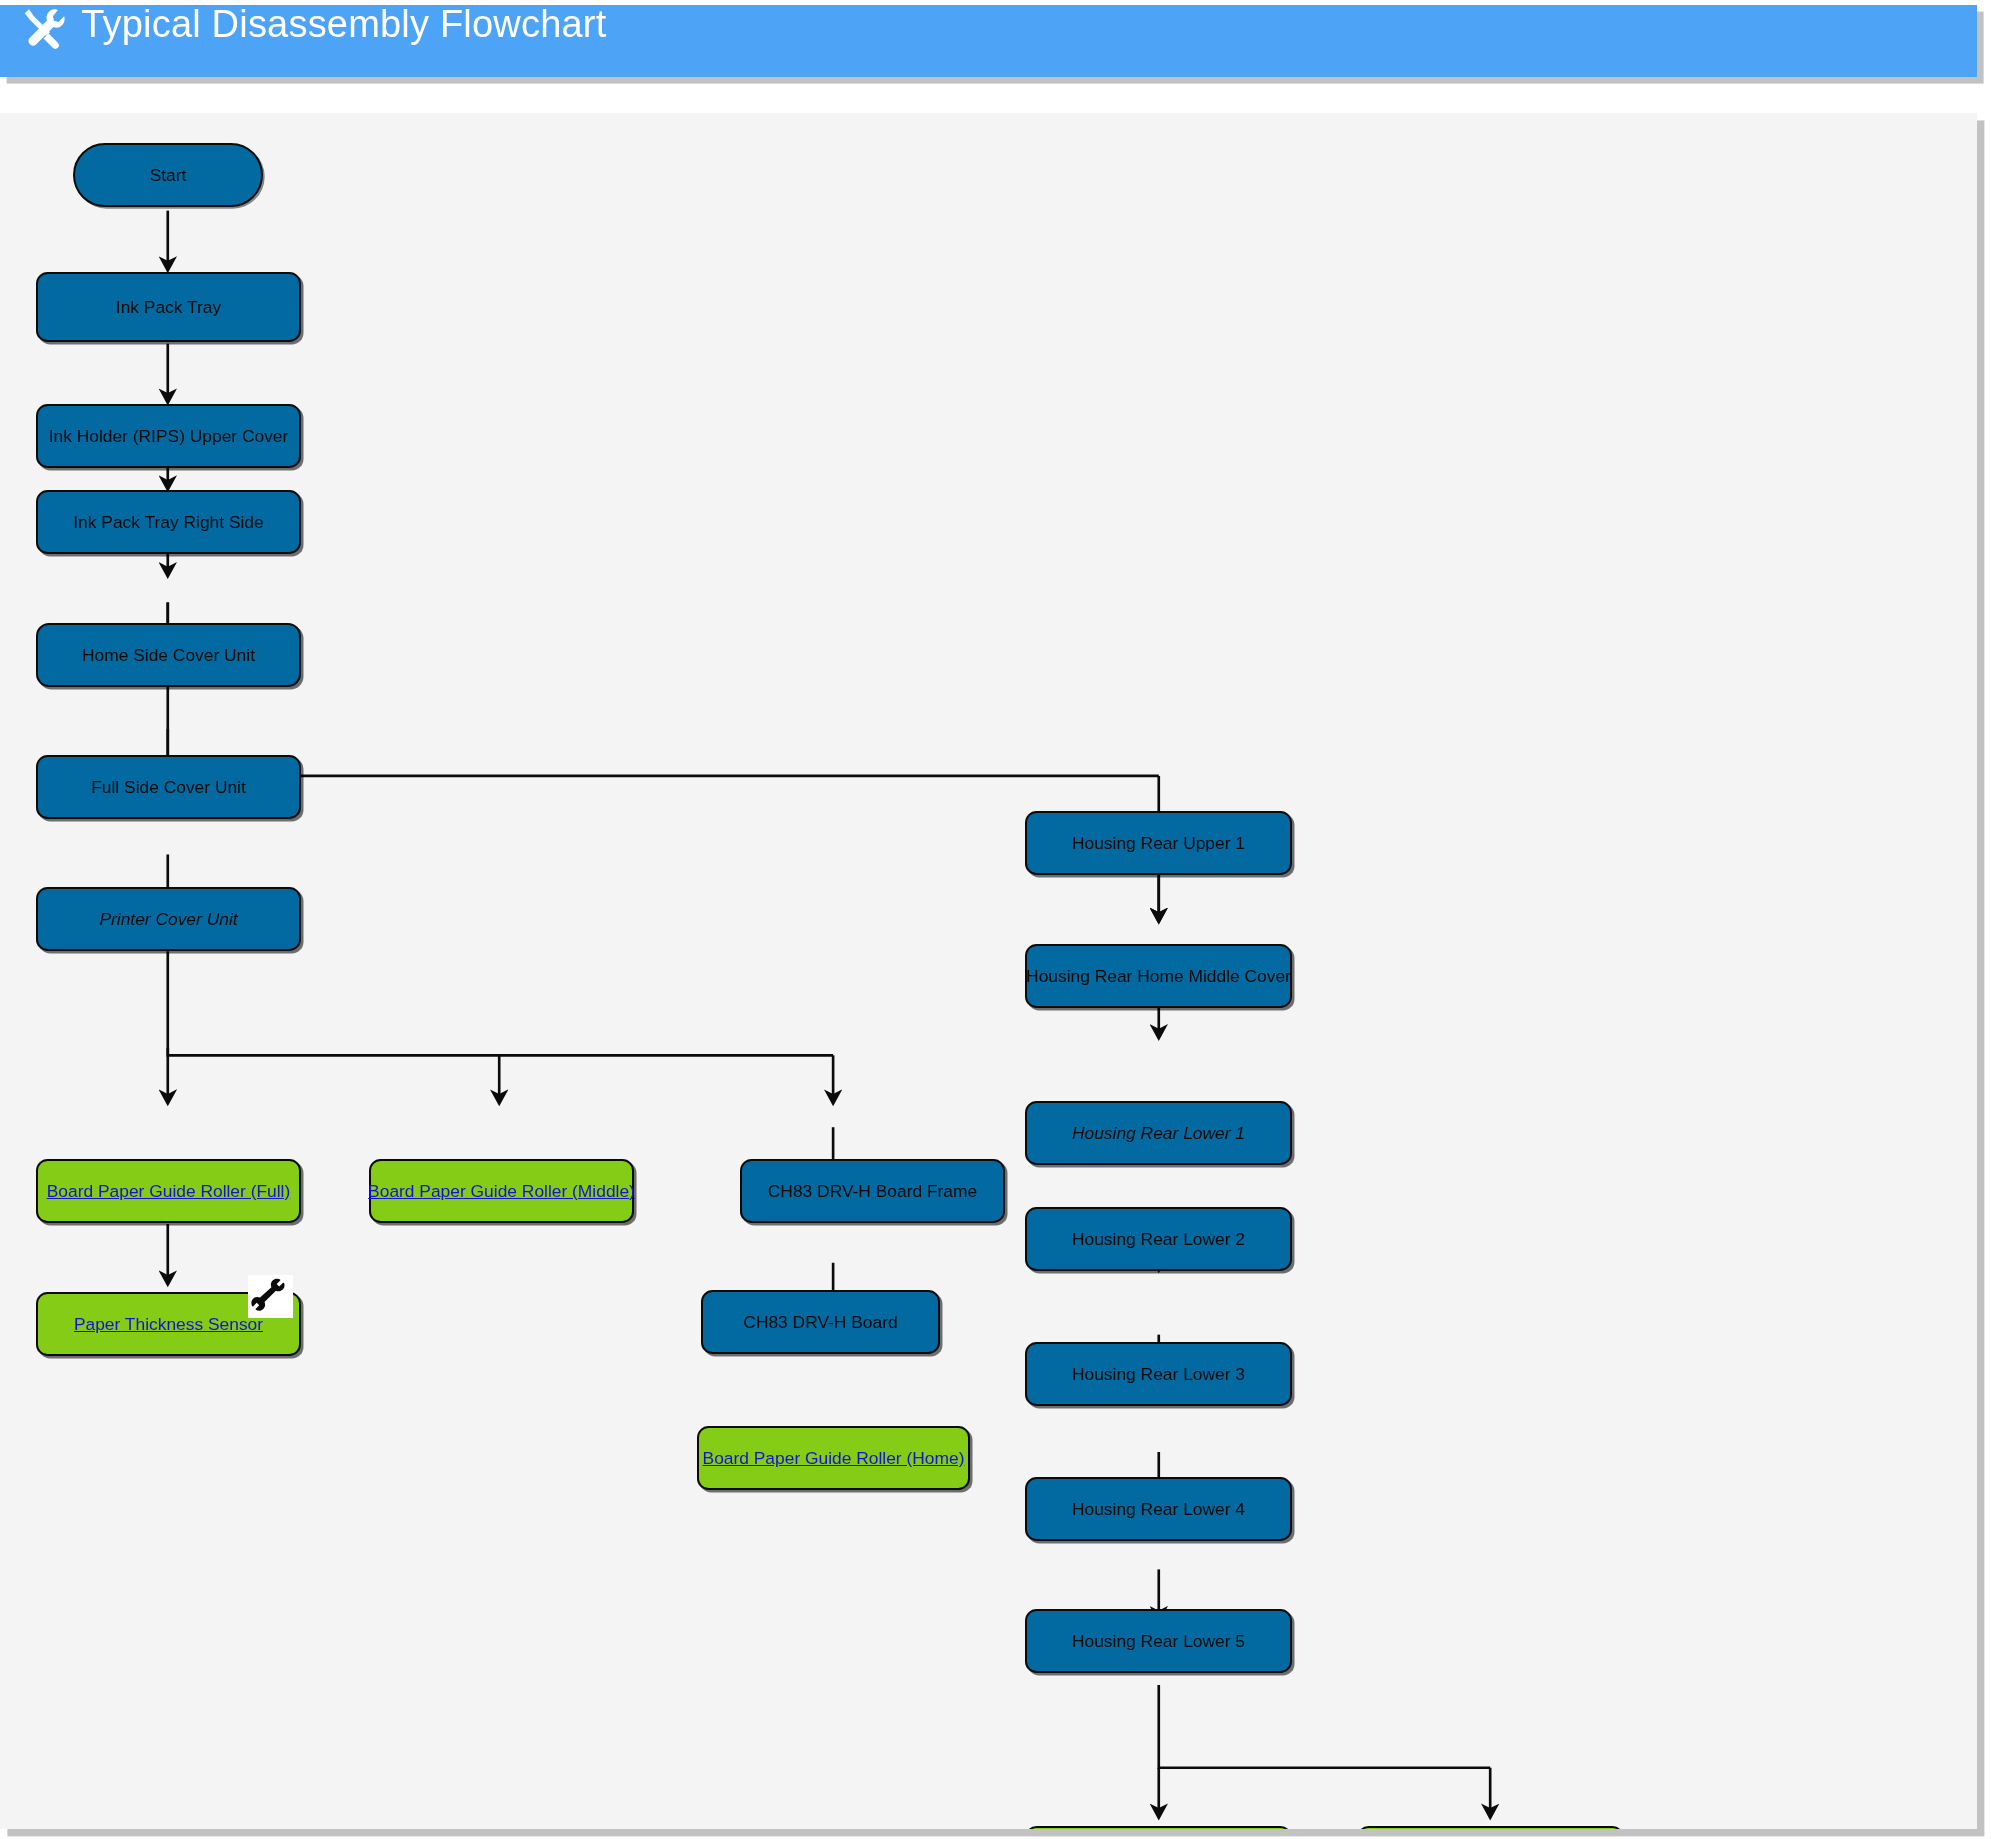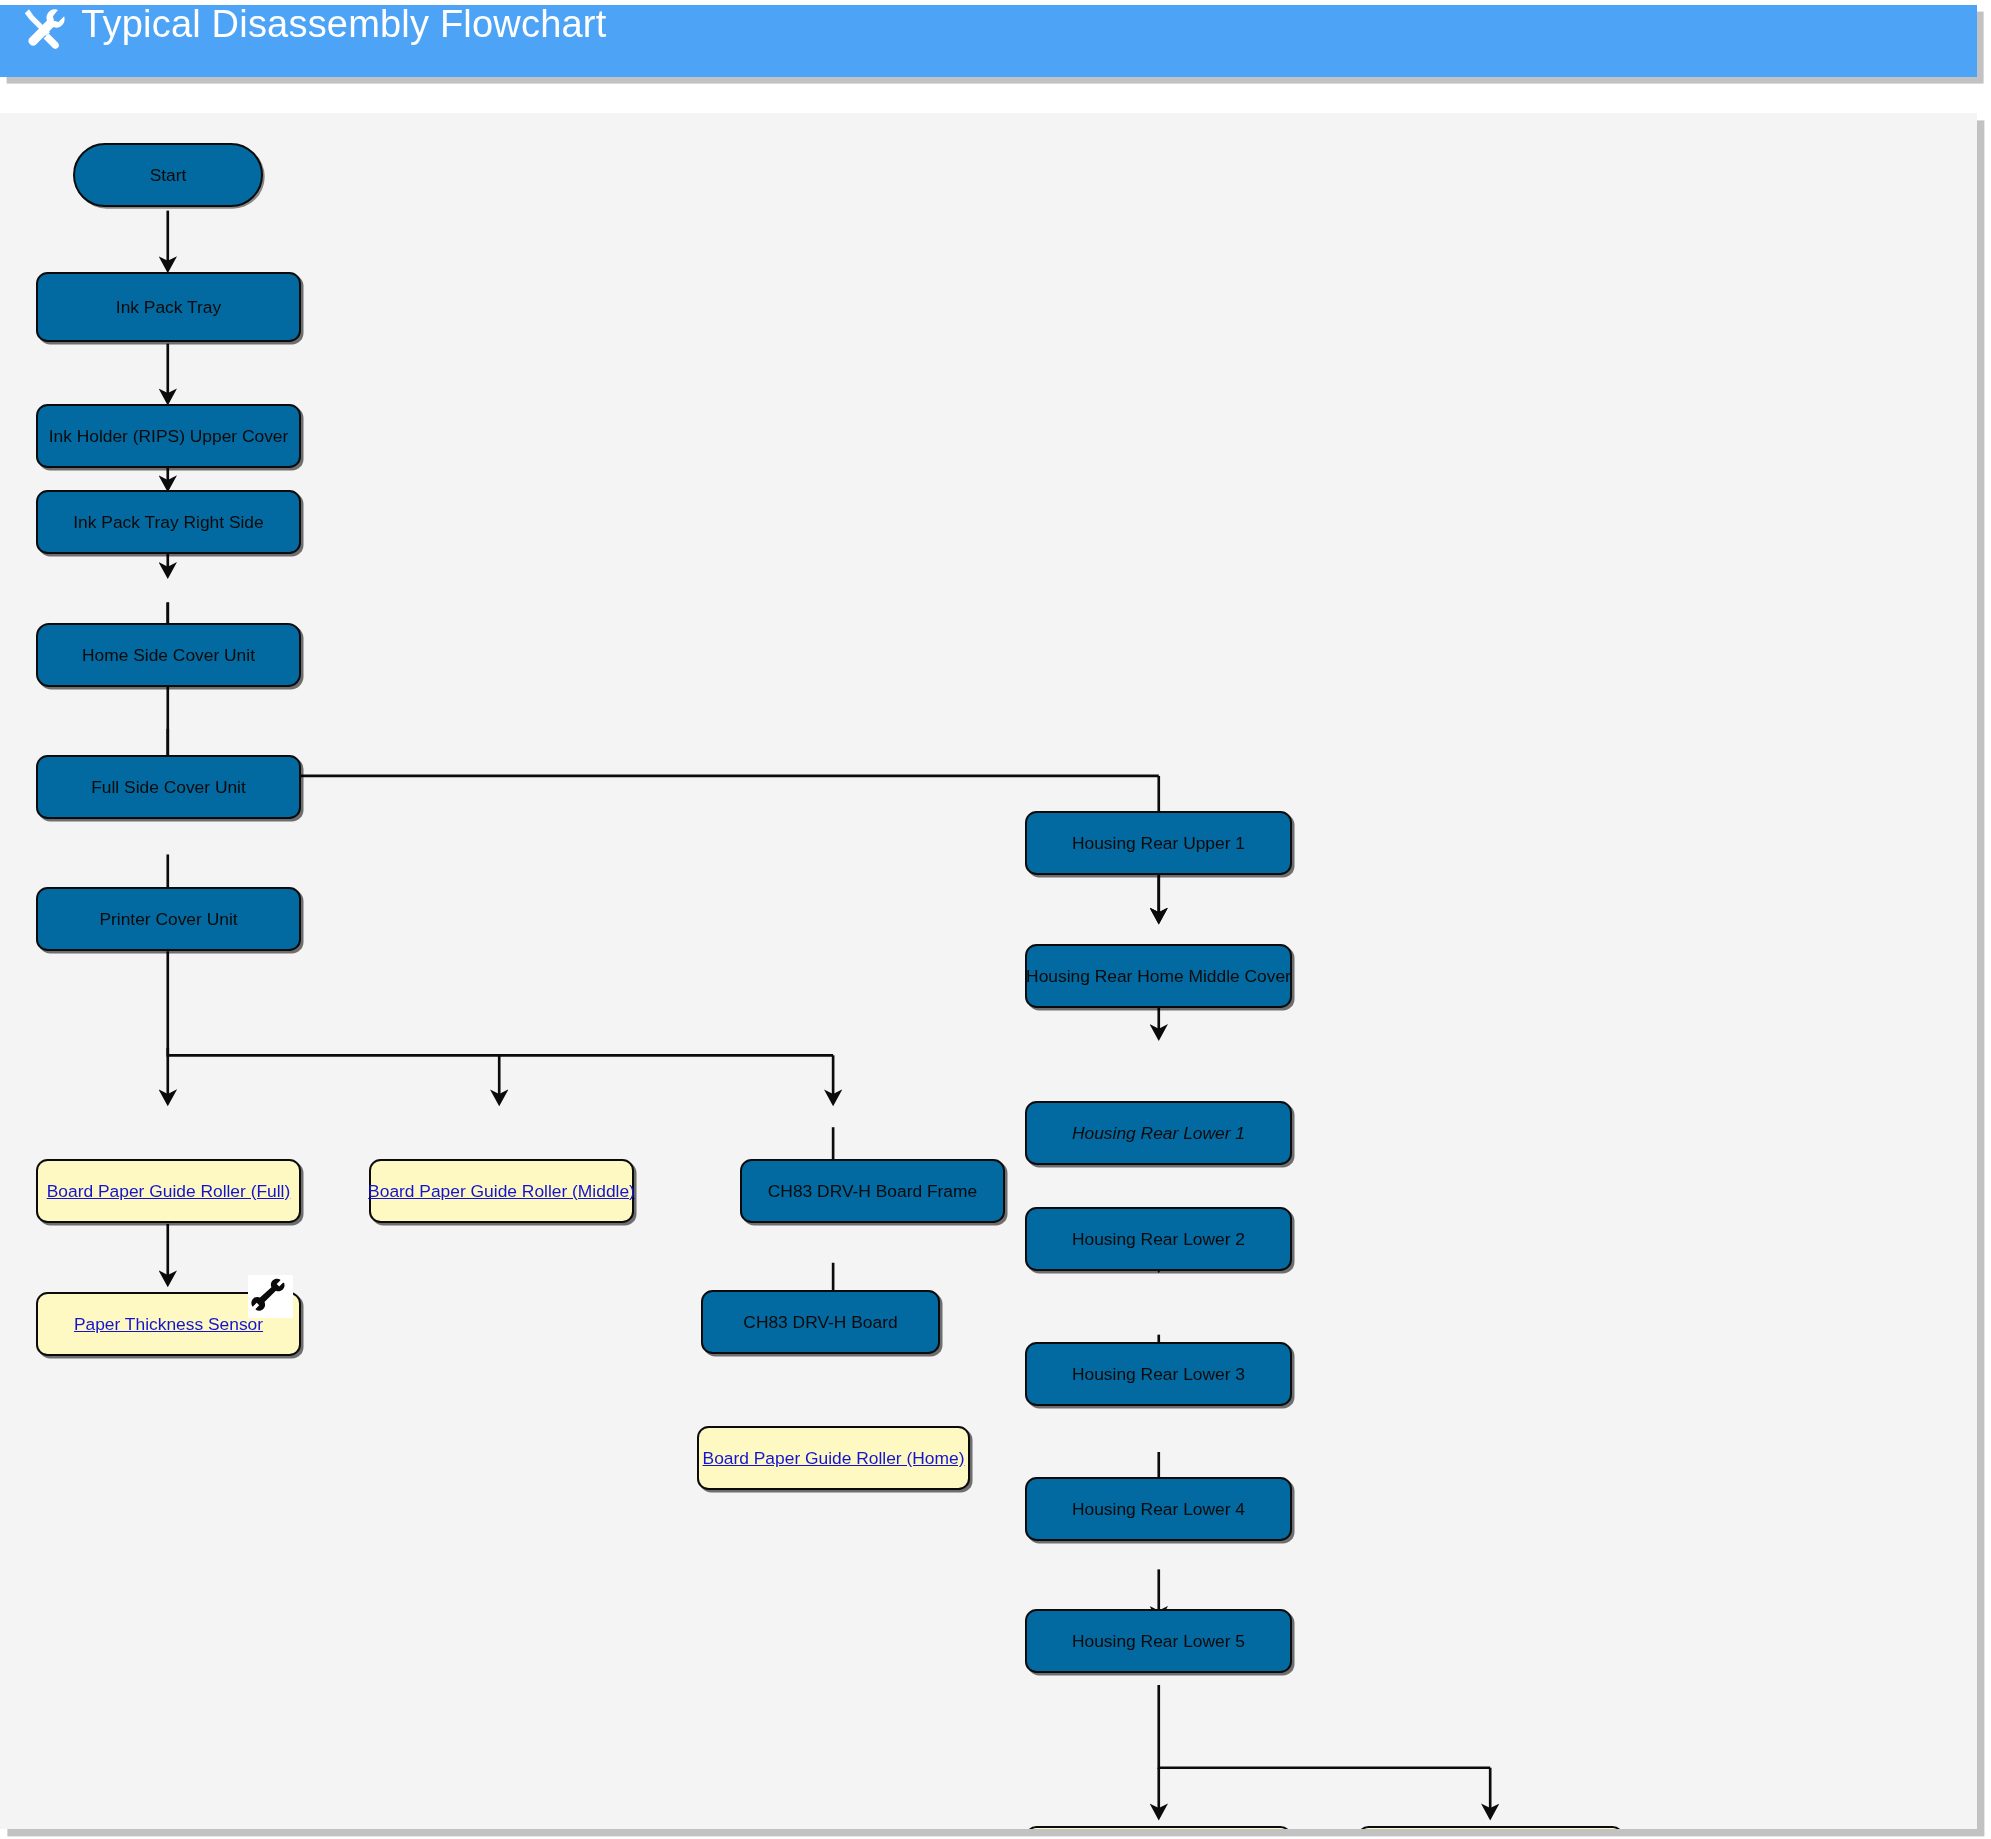--- a/index.html
+++ b/index.html
@@ -87,21 +87,21 @@
     color: #0b0b0b;
     line-height: 1.2;
     padding: 3.3px 8.3px;
     box-shadow: 2.5px 2.5px 0 0 rgba(0,0,0,0.55);
   }
   .node.start {
     border-radius: 826px;
     box-shadow: 1.7px 1.7px 0 0 rgba(0,0,0,0.45);
   }
   .node.link-node {
-    background: #fef9c3;
+    background: #84cc16;
   }
   .node.link-node .node-label {
     color: #1414d0;
     text-decoration: underline;
   }
   .node-label {
     display: inline-block;
     white-space: nowrap;
   }
 
@@ -208,21 +208,21 @@
       </div>
 
       <div class="node" style="left:36px; top:510px; width:265px; height:64px;border-radius:13px;">
         <span class="node-label">Home Side Cover Unit</span>
       </div>
 
       <div class="node" style="left:36px; top:642px; width:265px; height:64px;">
         <span class="node-label">Full Side Cover Unit</span>
       </div>
 
-      <div class="node" style="left:36px; top:774px; width:265px; height:64px;">
+      <div class="node" style="left:36px; top:774px; width:265px; height:64px;font-style:italic;">
         <span class="node-label">Printer Cover Unit</span>
       </div>
 
       <div class="node link-node" style="left:36px; top:1046px; width:265px; height:64px;">
         <span class="node-label">Board Paper Guide Roller (Full)</span>
       </div>
 
       <div class="node link-node" style="left:36px; top:1179px; width:265px; height:64px;">
         <span class="node-label">Paper Thickness Sensor</span>
       </div>

